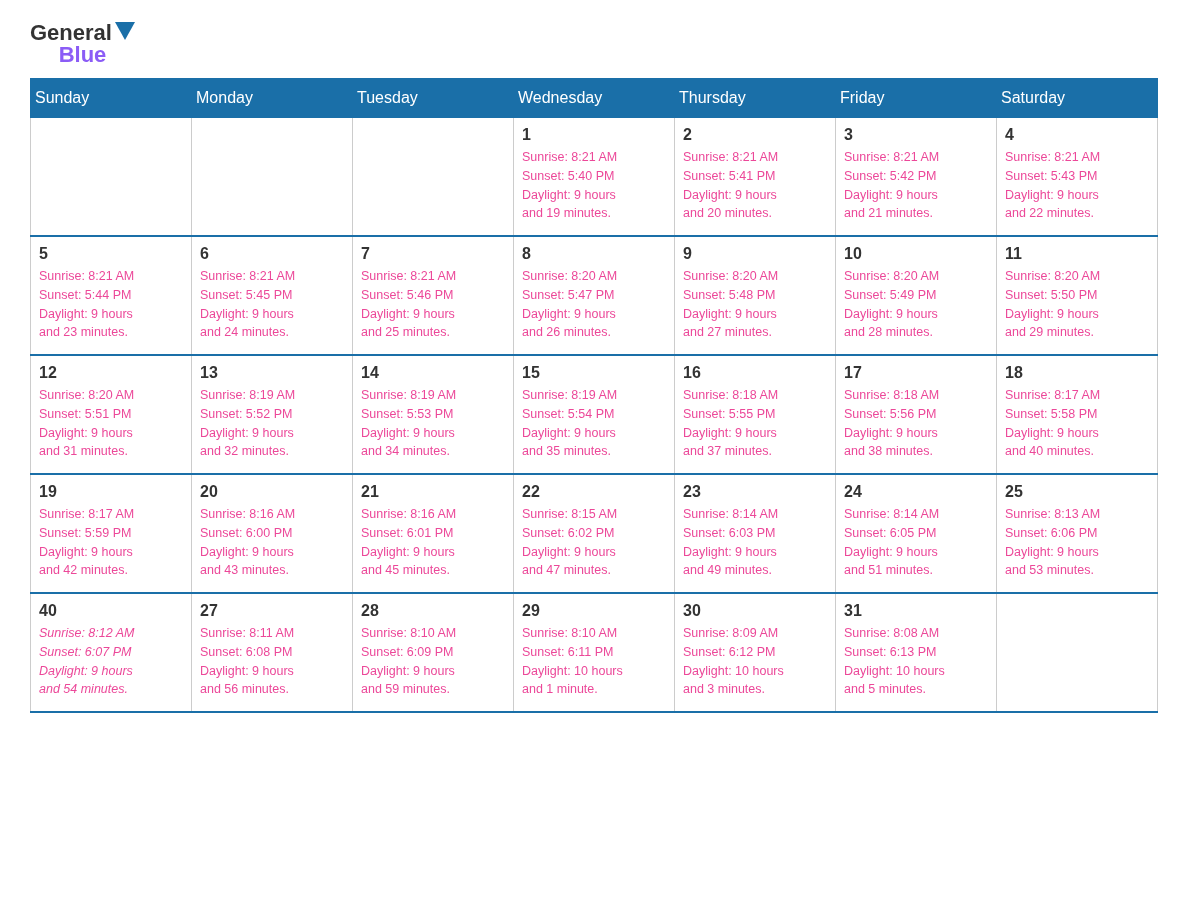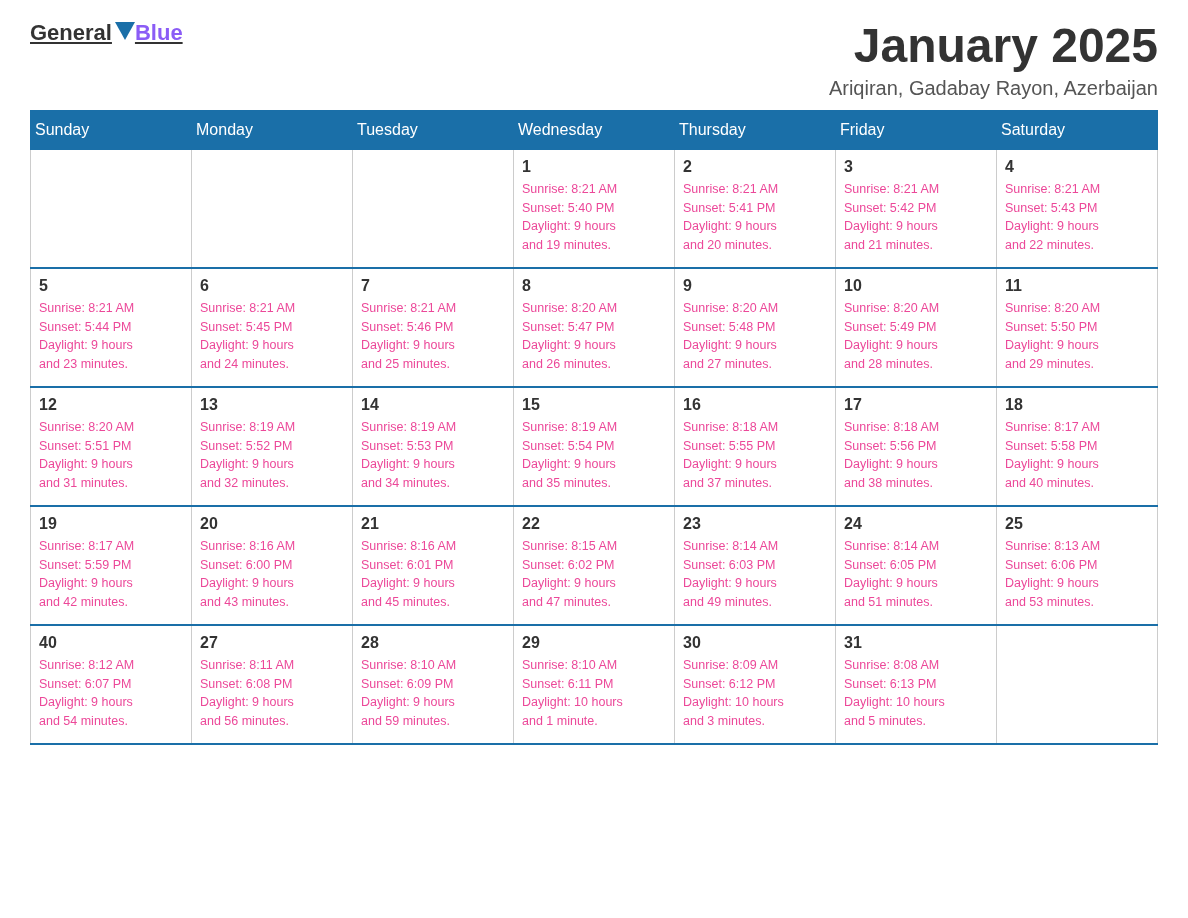--- a/index.html
+++ b/index.html
@@ -83,35 +83,31 @@
     }
     .empty-cell {
       background: #fff;
     }
   </style>
 </head>
 <body>
 
 <div class="header">
   <div class="logo">
-    <div style="display:flex;flex-direction:row;align-items:flex-end;text-decoration:underline;">
+    <div style="display:flex;flex-direction:column;align-items:center;">
       <div style="display:flex;align-items:center;">
         <span class="logo-text-general">General</span>
         <div style="display:inline-block;margin-left:3px;margin-top:2px;">
           <svg width="20" height="20" viewBox="0 0 20 20">
             <polygon points="0,0 20,0 10,18" fill="#1a6fa8"></polygon>
           </svg>
         </div>
       </div>
       <span class="logo-text-blue" style="margin-top:-4px;">Blue</span>
     </div>
-  </div>
-  <div class="title-block">
-    <div class="page-title">January 2025</div>
-    <div class="subtitle">Ariqiran, Gadabay Rayon, Azerbaijan</div>
   </div>
 </div>
 
 <table class="calendar">
   <thead>
     <tr>
     <th>Sunday</th>
         <th>Monday</th>
         <th>Tuesday</th>
         <th>Wednesday</th>
@@ -303,21 +299,21 @@
           <div class="cell-day">25</div>
           <div class="cell-info" style="white-space: pre-line;">Sunrise: 8:13 AM
 Sunset: 6:06 PM
 Daylight: 9 hours
 and 53 minutes.</div>
         </td>
       </tr>
       <tr>
         <td>
           <div class="cell-day">40</div>
-          <div class="cell-info" style="white-space: pre-line;">Sunrise: 8:12 AM
+          <div class="cell-info" style="white-space: pre-line; font-style: italic;">Sunrise: 8:12 AM
 Sunset: 6:07 PM
 Daylight: 9 hours
 and 54 minutes.</div>
         </td>
         <td>
           <div class="cell-day">27</div>
           <div class="cell-info" style="white-space: pre-line;">Sunrise: 8:11 AM
 Sunset: 6:08 PM
 Daylight: 9 hours
 and 56 minutes.</div>

